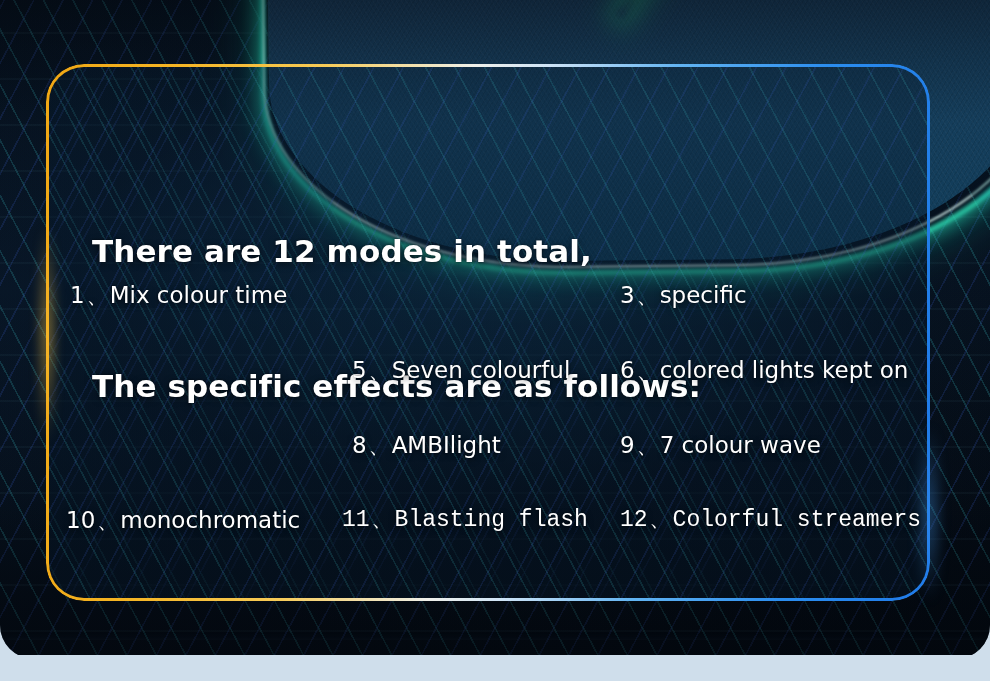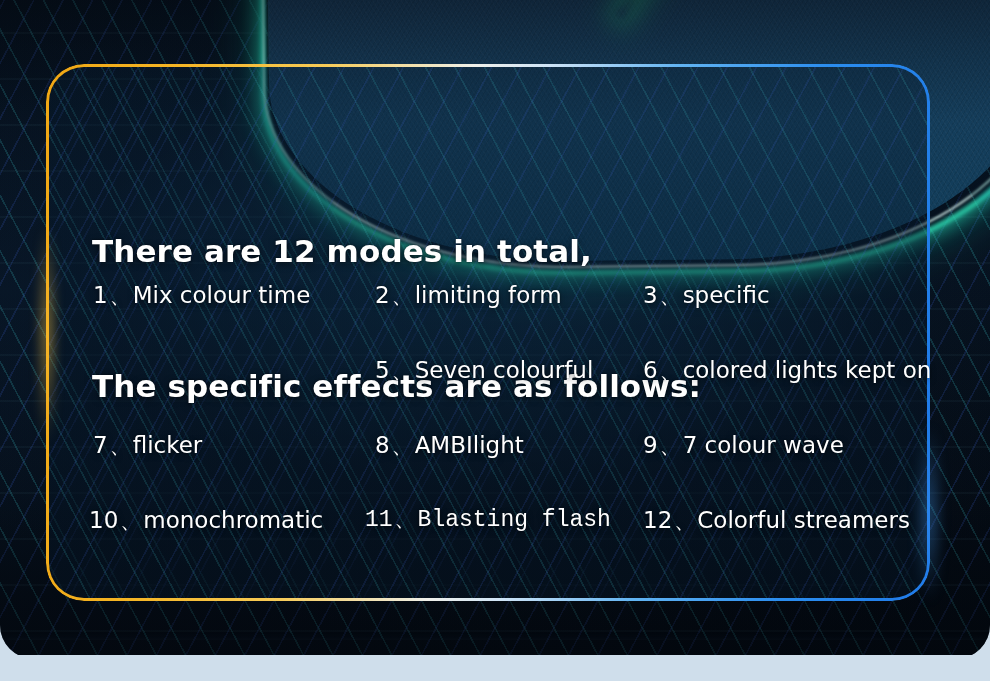--- a/index.html
+++ b/index.html
@@ -245,42 +245,41 @@
     white-space: pre;
   }
   #heading .hline { display: block; }
 
   #modes {
     position: absolute;
     left: 46px;
     top: 280px;
     width: 732px;
     z-index: 8;
-    margin-left: 23px;
   }
   .mode-row {
     display: block;
     position: relative;
     height: 75px;
   }
   .mode-cell {
     position: absolute;
     color: #ffffff;
     font-size: 23px;
     font-weight: 400;
     line-height: 30px;
     white-space: nowrap;
     text-shadow: 0 2px 6px rgba(0,0,0,.6), 0 0 2px rgba(0,0,0,.45);
   }
   .mode-cell.c0 { left: 24px; }
   .mode-cell.c1 { left: 306px; }
   .mode-cell.c2 { left: 574px; }
   .mode-row.r3 .mode-cell.c0 { left: 20px; }
   .mode-row.r3 .mode-cell.c1 { left: 296px; font-family: Liberation Mono, monospace; }
-  .mode-row.r3 .mode-cell.c2 { left: 574px; }
+  .mode-row.r3 .mode-cell.c2 { left: 574px; font-family: Liberation Mono, monospace; }
   .mode-sep { padding: 0 2px; font-size: 21px; }
   .mode-num { }
 
   
   #bottom-strip {
     position: absolute;
     left: 0;
     bottom: 0;
     width: 990px;
     height: 26px;
@@ -330,29 +329,27 @@
     </div>
 
     <h1 id="heading">
       <span class="hline">There are 12 modes in total,</span>
       <span class="hline">The specific effects are as follows:</span>
     </h1>
 
     <div id="modes">
         <div class="mode-row r0">
           <div class="mode-cell c0"><span class="mode-num">1</span><span class="mode-sep">、</span><span class="mode-label">Mix colour time</span></div>
-          <div class="mode-cell c1"><span class="mode-num">2</span><span class="mode-sep">、</span><span class="mode-label">limiting form</span></div>
           <div class="mode-cell c2"><span class="mode-num">3</span><span class="mode-sep">、</span><span class="mode-label">specific</span></div>
         </div>
         <div class="mode-row r1">
           <div class="mode-cell c1"><span class="mode-num">5</span><span class="mode-sep">、</span><span class="mode-label">Seven colourful</span></div>
           <div class="mode-cell c2"><span class="mode-num">6</span><span class="mode-sep">、</span><span class="mode-label">colored lights kept on</span></div>
         </div>
         <div class="mode-row r2">
-          <div class="mode-cell c0"><span class="mode-num">7</span><span class="mode-sep">、</span><span class="mode-label">flicker</span></div>
           <div class="mode-cell c1"><span class="mode-num">8</span><span class="mode-sep">、</span><span class="mode-label">AMBIlight</span></div>
           <div class="mode-cell c2"><span class="mode-num">9</span><span class="mode-sep">、</span><span class="mode-label">7 colour wave</span></div>
         </div>
         <div class="mode-row r3">
           <div class="mode-cell c0"><span class="mode-num">10</span><span class="mode-sep">、</span><span class="mode-label">monochromatic</span></div>
           <div class="mode-cell c1"><span class="mode-num">11</span><span class="mode-sep">、</span><span class="mode-label">Blasting flash</span></div>
           <div class="mode-cell c2"><span class="mode-num">12</span><span class="mode-sep">、</span><span class="mode-label">Colorful streamers</span></div>
         </div>
       </div>
 

